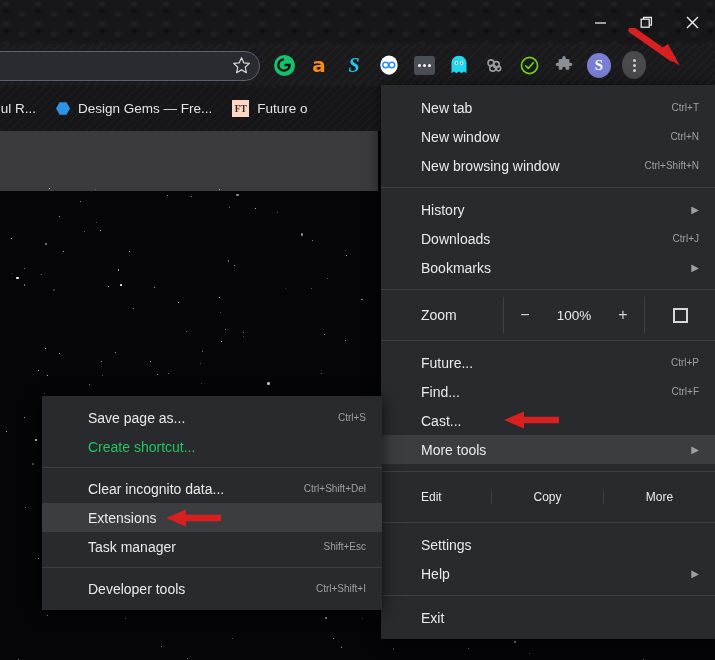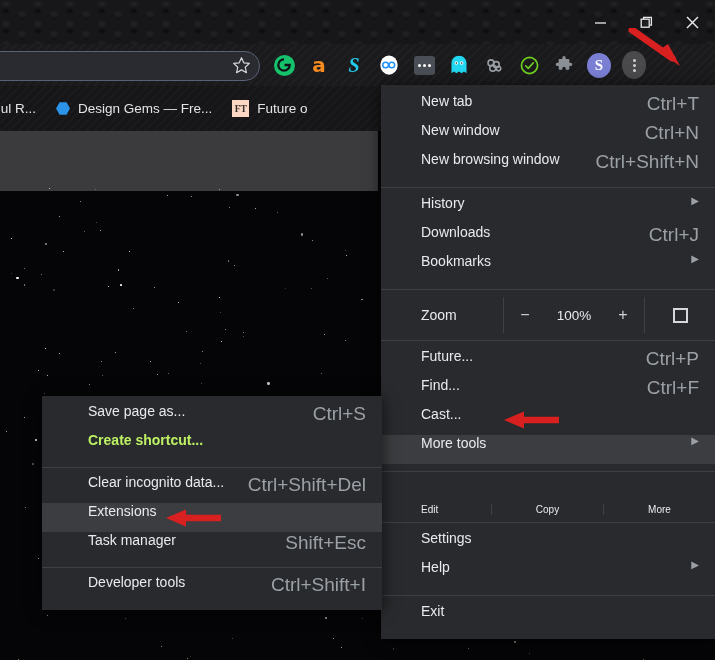--- a/index.html
+++ b/index.html
@@ -208,36 +208,36 @@
     background: #292a2d;
     box-shadow: 0 2px 14px rgba(0,0,0,0.65);
     padding: 7px 0 7px 0;
     box-sizing: border-box;
     z-index: 45;
   }
   .mi {
     position: relative;
     height: 29px;
     display: flex;
-    align-items: flex-start;
+    align-items: center;
     padding: 0 16px 0 40px;
     color: #e8eaed;
     font-size: 14px;
     box-sizing: border-box;
     white-space: nowrap;
   }
   .mi.sub-pad { padding-left: 46px; }
   .mi .label { flex: 1; }
   .mi .accel {
     color: #9aa0a6;
-    font-size: 19px;
+    font-size: 10px;
     margin-left: 18px;
   }
   .mi.hl { background: #3c3d40; }
-  .mi.disabled .label { color: #bef264; font-weight: bold; }
+  .mi.disabled .label { color: #22c55e; }
   .mi .caret {
     width: 14px;
     margin-left: 14px;
     color: #9aa0a6;
     font-size: 10px;
     text-align: right;
   }
   .sep {
     height: 1px;
     background: #3e4043;
@@ -294,24 +294,24 @@
     border: 2px solid #d6d8db;
   }
   .fs-icon span:nth-child(1){ left:0; top:0; border-right:none; border-bottom:none;}
   .fs-icon span:nth-child(2){ right:0; top:0; border-left:none; border-bottom:none;}
   .fs-icon span:nth-child(3){ left:0; bottom:0; border-right:none; border-top:none;}
   .fs-icon span:nth-child(4){ right:0; bottom:0; border-left:none; border-top:none;}
 
   
   .edit-row {
     display: flex;
-    align-items: flex-end;
+    align-items: center;
     height: 36px;
     color: #e8eaed;
-    font-size: 10px;
+    font-size: 12px;
   }
   .edit-label {
     width: 110px;
     display: flex; align-items: center;
     padding-left: 40px;
     box-sizing: border-box;
   }
   .edit-act {
     flex: 1;
     display: flex; align-items: center; justify-content: center;

